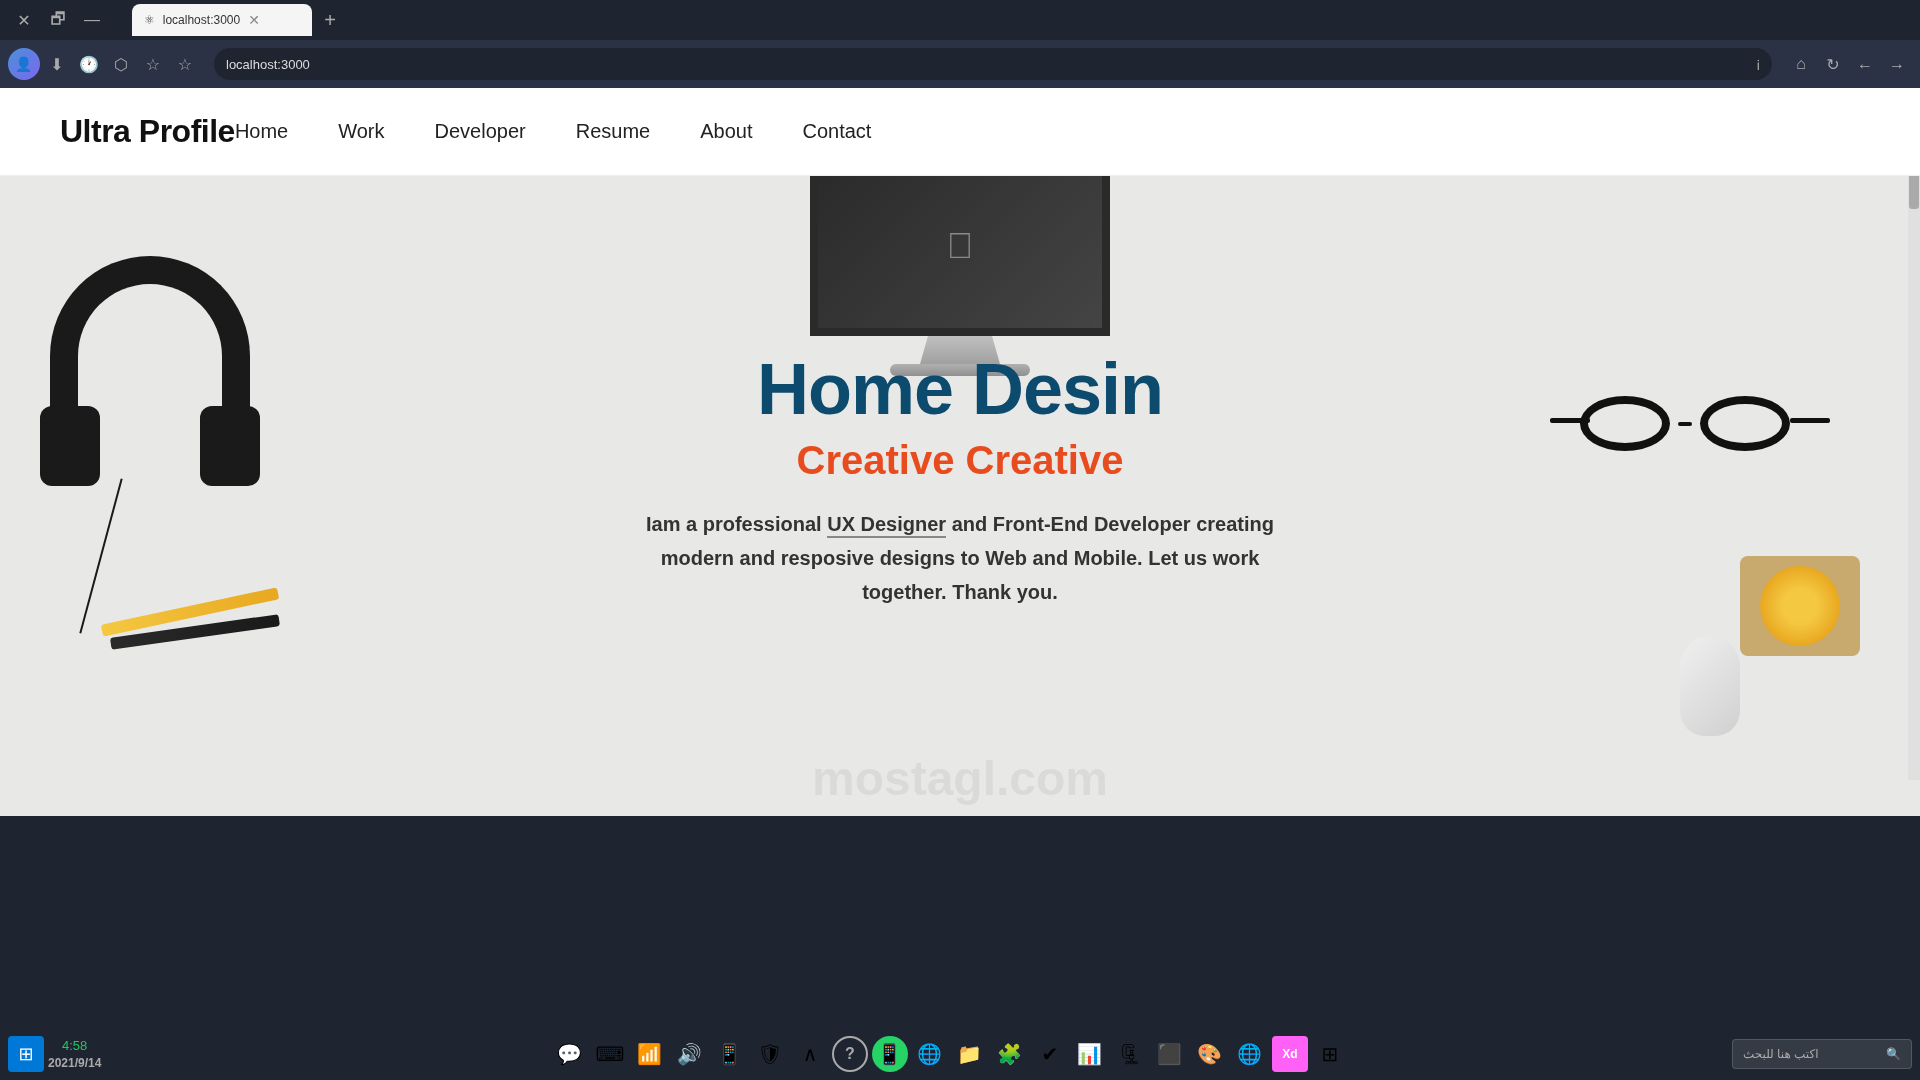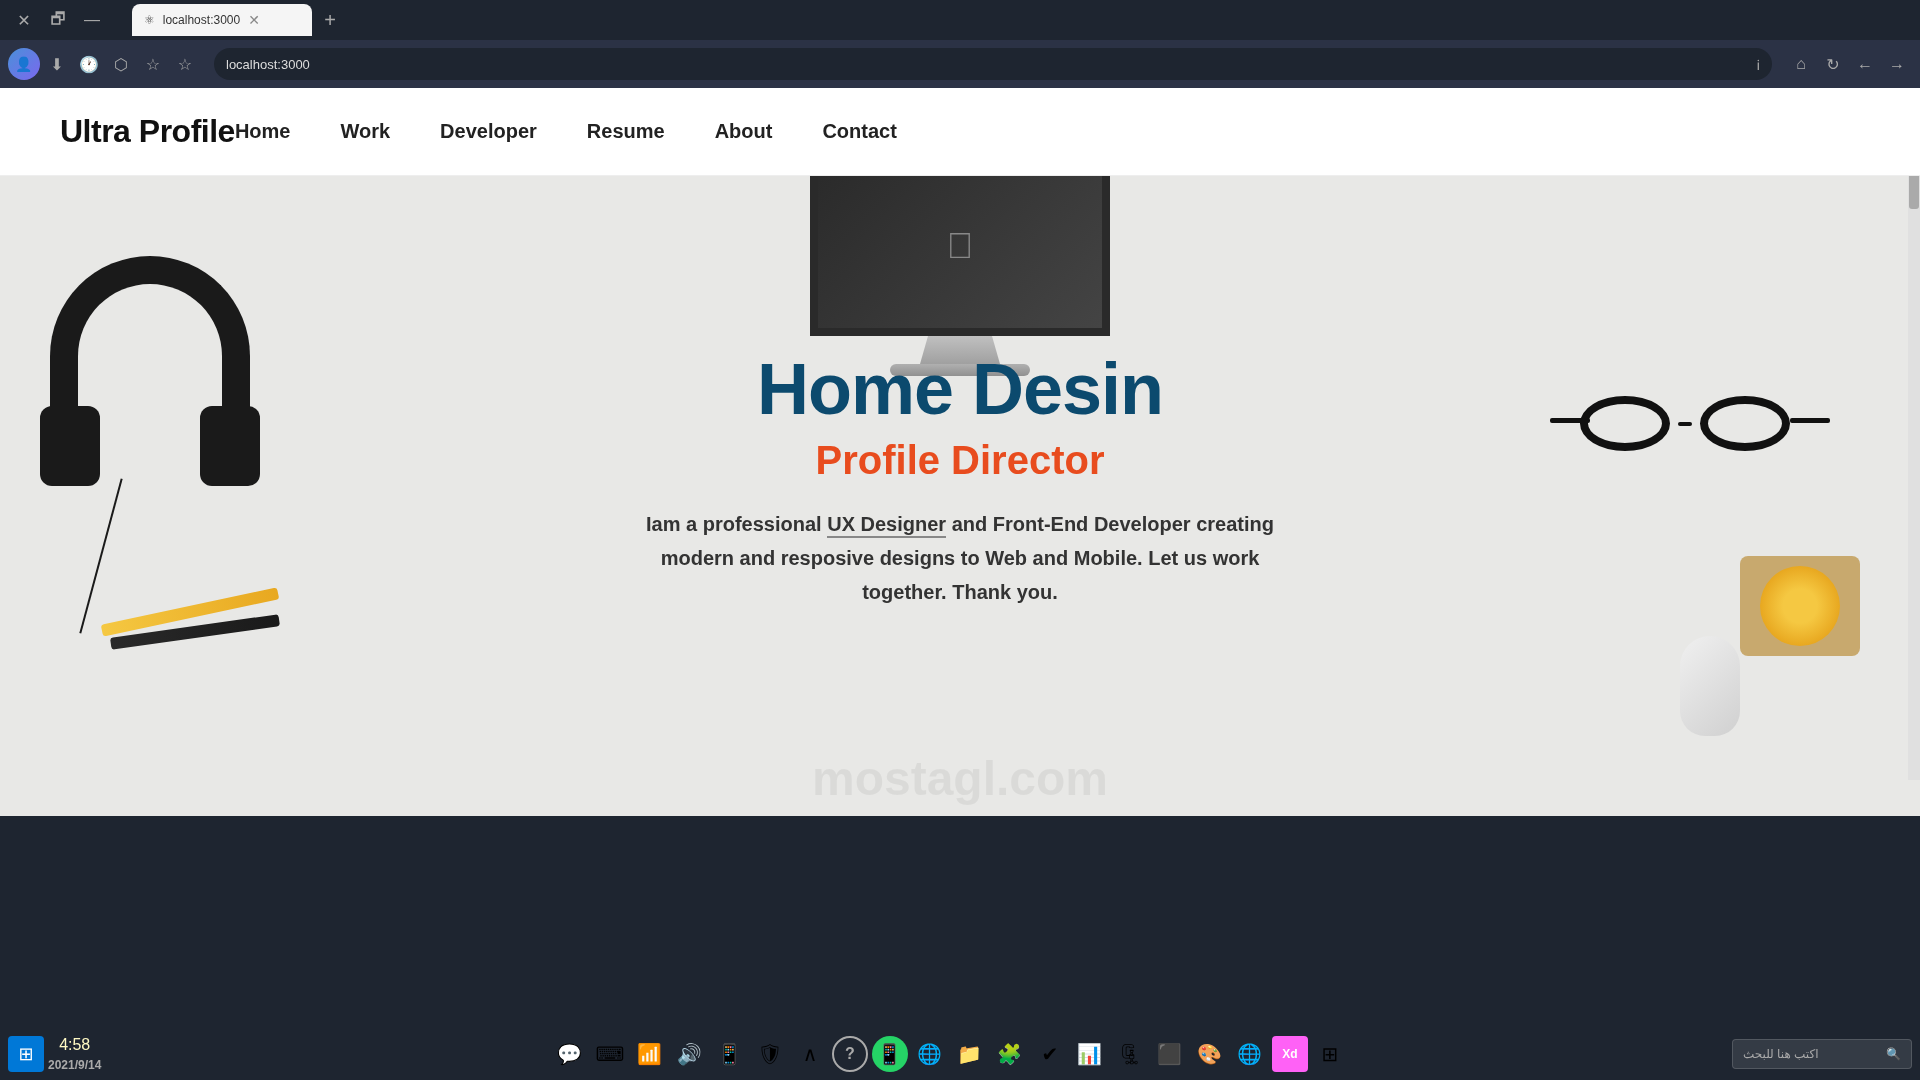--- a/index.html
+++ b/index.html
@@ -188,21 +188,21 @@
     .site-nav {
       display: flex;
       gap: 50px;
       align-items: center;
     }
 
     .nav-link {
       font-size: 20px;
       color: #222;
       text-decoration: none;
-      font-weight: 700;
+      font-weight: 400;
       cursor: pointer;
     }
 
     
     .hero {
       background: #e8e8e6;
       height: 640px;
       position: relative;
       display: flex;
       align-items: center;
@@ -684,42 +684,42 @@
       <div class="pencil pencil-yellow"></div>
       <div class="pencil pencil-black"></div>
     </div>
 
     <div class="deco-mouse">
       <div class="mouse-body"></div>
     </div>
 
     <div class="hero-content">
       <h1 class="hero-title">Home Desin</h1>
-      <h2 class="hero-subtitle">Profile Director</h2>
+      <h2 class="hero-subtitle">Creative Creative</h2>
       <p class="hero-desc">
         <span>Iam a professional </span><span style="border-bottom:2px solid #888; padding-bottom:1px;">UX Designer</span><span> and Front-End Developer creating modern and resposive designs to Web and Mobile. Let us work together. Thank you.</span>
       </p>
     </div>
 
     <div class="watermark">mostagl.com</div>
 
   </section>
 </div>
 
 <div class="scrollbar-y">
   <div class="scrollbar-thumb"></div>
 </div>
 
 <div class="taskbar">
   <div class="taskbar-left">
     <div class="win-btn">
       <span style="color:white; font-size:18px;">⊞</span>
     </div>
     <div class="taskbar-time">
-      <div style="font-size:16px; color:#fef9c3;">4:58</div>
+      <div style="font-size:13px; color:#22c55e;">4:58</div>
       <div style="font-size:12px; color:#aaa;font-weight:bold;">2021/9/14</div>
     </div>
   </div>
 
   <div class="taskbar-center">
     <div class="taskbar-icon">💬</div>
     <div class="taskbar-icon">⌨</div>
     <div class="taskbar-icon">📶</div>
     <div class="taskbar-icon">🔊</div>
     <div class="taskbar-icon">📱</div>

